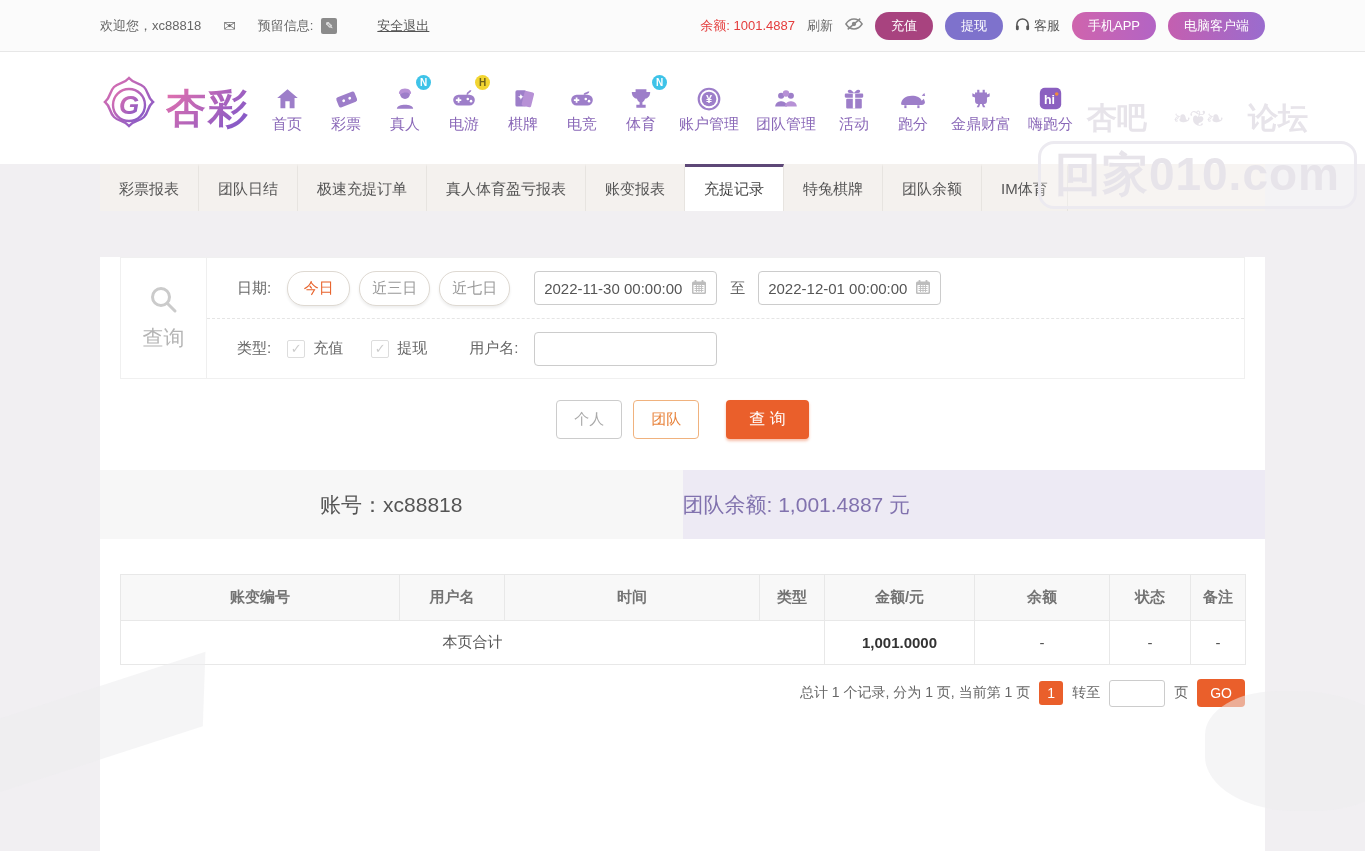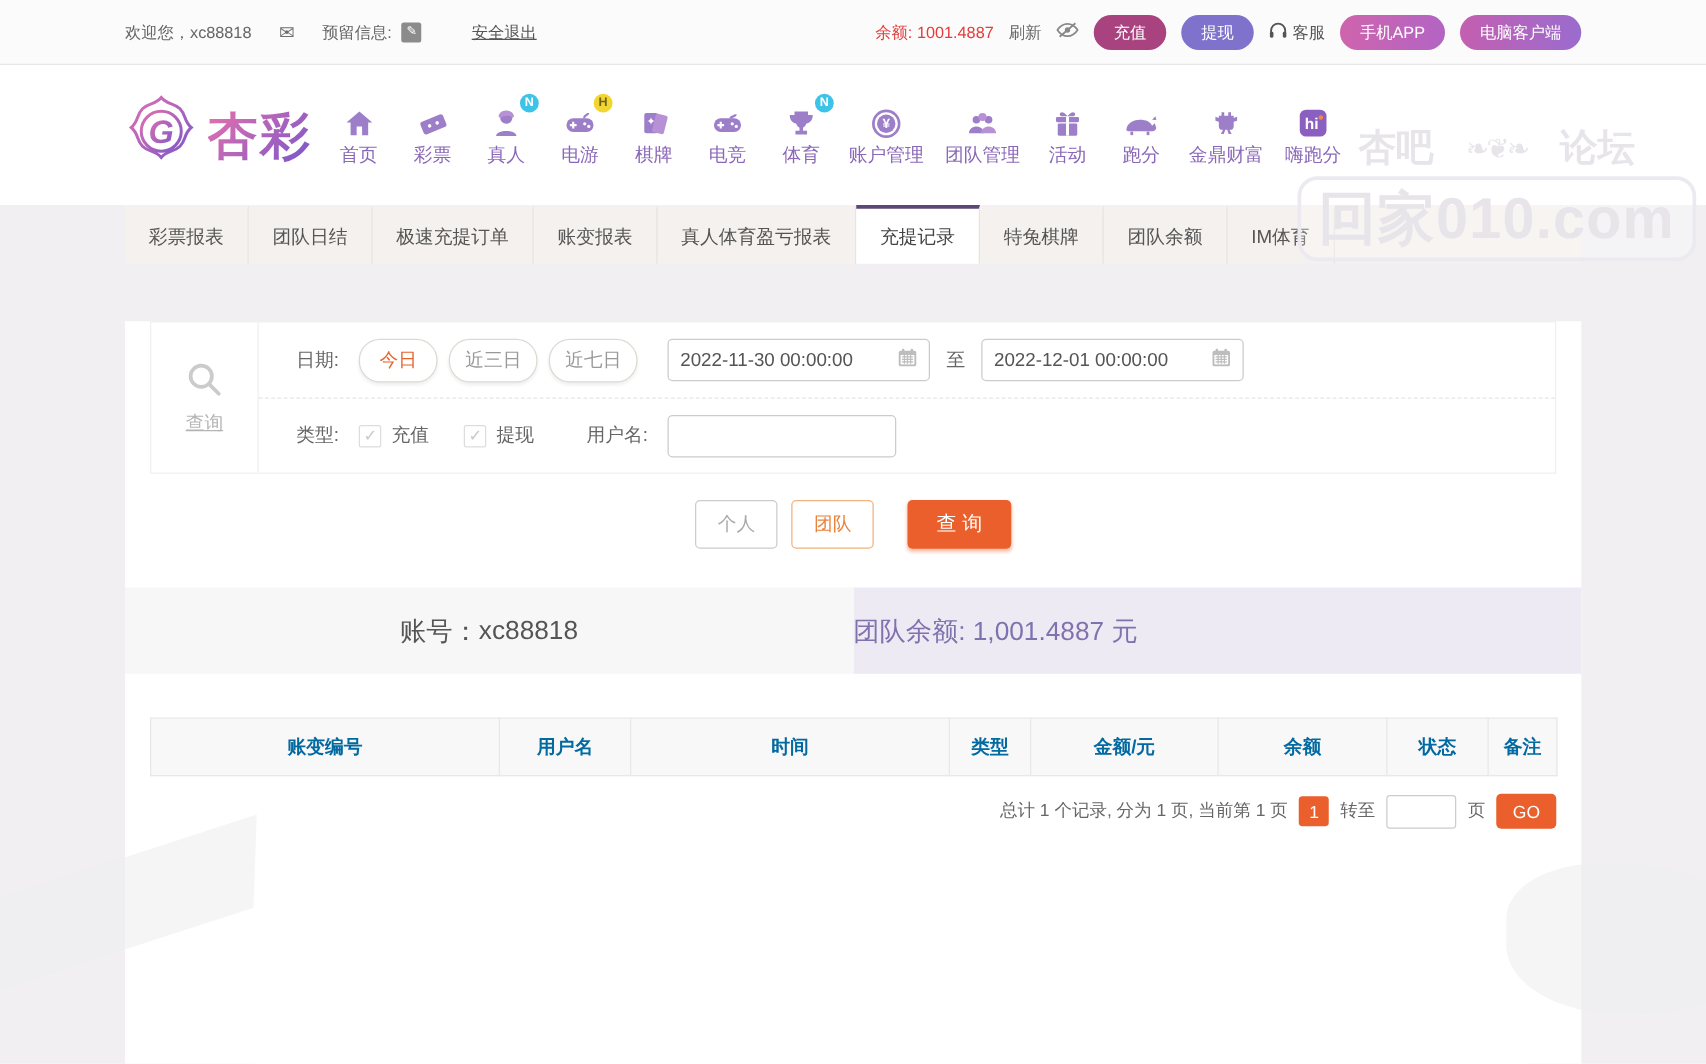--- a/index.html
+++ b/index.html
@@ -51,29 +51,29 @@
   .tabbar { width:1165px; margin:0 auto; background:#f4f1ee; display:flex; height:47px; }
   .tab { padding:0 19px; display:flex; align-items:center; font-size:15px; color:#555; border-right:1px solid #e7e4e0; cursor:pointer; border-top:3px solid transparent; }
   .tab.active { background:#fff; border-top:3px solid #5d4777; color:#444; }
 
   
   .content { width:1165px; margin:0 auto; background:#fff; height:656px; position:relative; }
 
   
   .filterbox { margin:46px 20px 0; border:1px solid #f0f0f0; display:flex; }
   .filter-side { width:86px; border-right:1px solid #efefef; display:flex; flex-direction:column; align-items:center; justify-content:center; gap:4px; color:#b5b5b5; }
-  .filter-side .flabel { font-size:15px;text-decoration:underline; }
+  .filter-side .flabel { font-size:21px; }
   .filter-main { flex:1; }
   .filter-row { display:flex; align-items:center; height:60px; padding-left:30px; gap:0; }
   .filter-row.second { border-top:1px dashed #e5e5e5; }
   .flt-label { font-size:15px; color:#666; margin-right:16px; }
   .pill { border:1px solid #ded9d2; border-radius:17px; background:#fff; padding:7px 0; width:63px; text-align:center; font-size:15px; color:#999; box-shadow:0 2px 3px rgba(0,0,0,.07); margin-right:9px; cursor:pointer; }
   .pill.wide { width:71px; }
   .pill.active { color:#e8632c; }
-  .dateinput { border:1px solid #ccc; border-radius:4px; height:34px; width:210px; display:flex; align-items:center; padding:0 9px; color:#555; font-size:15px; cursor:pointer; background:#fff; }
+  .dateinput { border:1px solid #ccc; border-radius:4px; height:34px; width:183px; display:flex; align-items:center; padding:0 9px; color:#555; font-size:15px; cursor:pointer; background:#fff; }
   .dateinput .dval { flex:1; }
   .to-label { margin:0 13px; color:#666; font-size:15px; }
   .first-date { margin-left:15px; }
   .chk-group { display:flex; align-items:center; gap:8px; margin-right:28px; }
   .checkbox { width:18px; height:18px; border:1px solid #ddd; border-radius:2px; background:#fff; color:#ccc; font-size:13px; display:flex; align-items:center; justify-content:center; cursor:pointer; }
   .chk-label { font-size:15px; color:#666; }
   .username-label { font-size:15px; color:#666; margin:0 16px 0 14px; }
   .text-input { width:183px; height:34px; border:1px solid #ccc; border-radius:4px; padding:0 8px; font-size:15px; color:#555; outline:none; }
 
   
@@ -84,21 +84,21 @@
   .abtn-query { border:none; background:#ea5f2b; color:#fff; padding:9px 23px; font-size:16px; box-shadow:0 2px 3px rgba(234,95,43,.4);margin-left:16px; }
 
   
   .sumband { margin-top:31px; height:69px; display:flex; }
   .sum-left { flex:1; background:#f7f7f7; display:flex; align-items:center; justify-content:center; font-size:21px; color:#555; }
   .sum-right { flex:1; background:#edeaf4; display:flex; align-items:center; font-size:21px; color:#8172ae; }
 
   
   .tablewrap { margin:35px 20px 0; }
   table { width:100%; border-collapse:collapse; font-size:15px; table-layout:fixed; }
-  th { background:#f8f8f8; height:46px; font-weight:bold; color:#0369a1; border:1px solid #e8e8e8; }
+  th { background:#f8f8f8; height:46px; font-weight:bold; color:#737373; border:1px solid #e8e8e8; }
   td { height:44px; color:#555; text-align:center; border:1px solid #e8e8e8; }
   .amt-green { color:#8bbf3f; }
   .status-green { color:#3fae54; }
   .remark { color:#999; }
   .foot-amt { font-weight:bold; color:#333; }
 
   
   .pager { margin:14px 20px 0; display:flex; justify-content:flex-end; align-items:center; gap:9px; color:#666; font-size:14px; }
   .page-badge { background:#ea5f2b; color:#fff; min-width:24px; height:24px; display:flex; align-items:center; justify-content:center; border-radius:3px; font-size:14px; cursor:pointer; }
   .page-input { width:56px; height:27px; border:1px solid #ccc; border-radius:3px; padding:0 6px; font-size:14px; outline:none; }
@@ -320,22 +320,22 @@
     </div>
     <div class="wm-box">回家010.com</div>
   </div>
 </div>
 
 <div class="tabbar-wrap">
   <div class="tabbar">
     <div class="tab">彩票报表</div>
     <div class="tab">团队日结</div>
     <div class="tab">极速充提订单</div>
+    <div class="tab">真人体育盈亏报表</div>
     <div class="tab">账变报表</div>
-    <div class="tab">真人体育盈亏报表</div>
     <div class="tab active">充提记录</div>
     <div class="tab">特兔棋牌</div>
     <div class="tab">团队余额</div>
     <div class="tab">IM体育</div>
   </div>
 </div>
 
 <div class="content">
 
   <div class="filterbox">
@@ -426,20 +426,27 @@
           <th>用户名</th>
           <th>时间</th>
           <th>类型</th>
           <th>金额/元</th>
           <th>余额</th>
           <th>状态</th>
           <th>备注</th>
         </tr>
       </thead>
       <tbody>
+        <tr>
+          <td colspan="4">本页合计</td>
+          <td class="foot-amt">1,001.0000</td>
+          <td>-</td>
+          <td>-</td>
+          <td>-</td>
+        </tr>
       </tbody>
     </table>
   </div>
 
   <div class="pager">
     <span>总计 1 个记录, 分为 1 页, 当前第 1 页</span>
     <span class="page-badge">1</span>
     <span>转至</span>
     <input class="page-input" type="text" value="" style="">
     <span>页</span>

